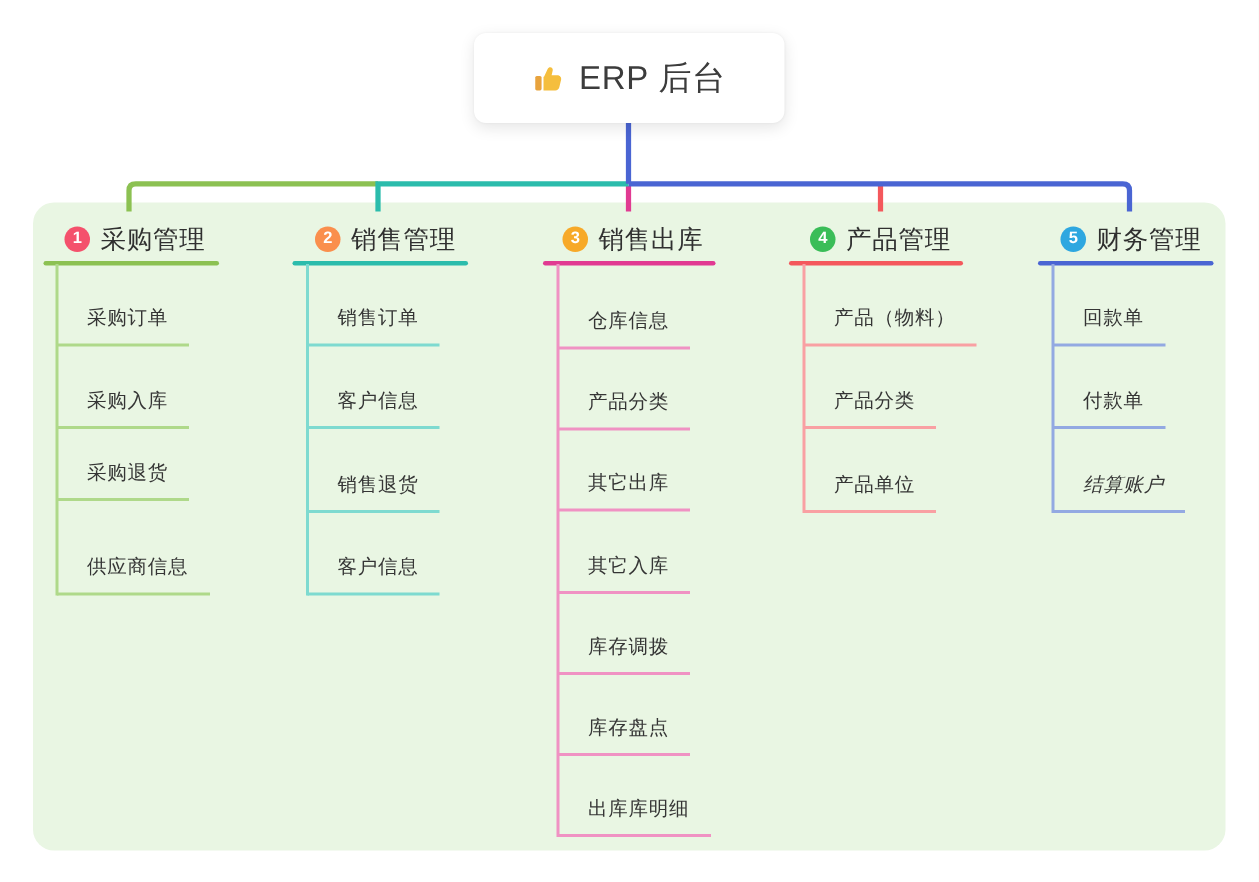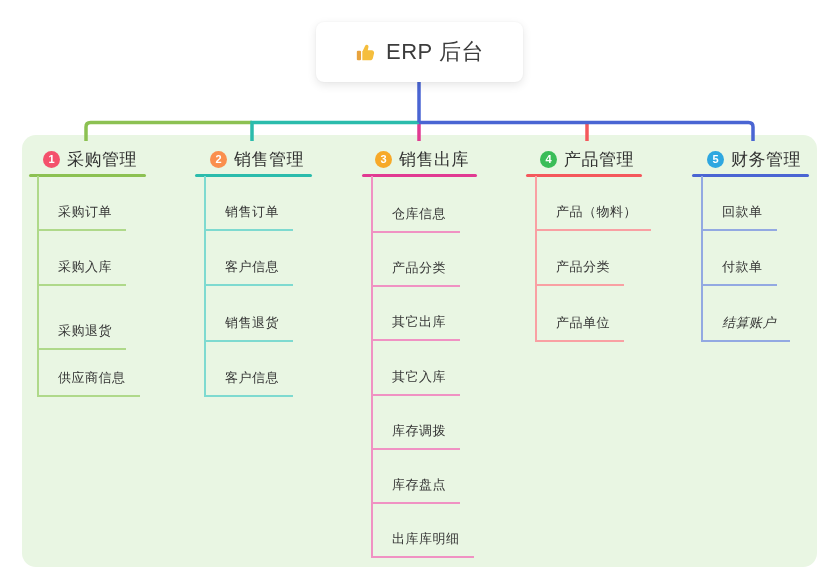--- a/index.html
+++ b/index.html
@@ -46,21 +46,21 @@
 
   <div id="branches">
       <div class="branch-title" style="left: 43px; top: 147px;">
         <span class="badge" style="background: rgb(244, 81, 108);">1</span>
         <span class="branch-label">采购管理</span>
       </div>
       <div class="branch-underline" style="left: 29px; top: 174px; width: 117px; background: rgb(140, 193, 82);"></div>
       <div class="spine" style="left: 37px; top: 176px; height: 221.2px; background: rgb(175, 217, 138);"></div>
       <div class="child" style="left: 38px; top: 202px; border-bottom-color: rgb(175, 217, 138);">采购订单</div>
       <div class="child" style="left: 38px; top: 257.4px; border-bottom-color: rgb(175, 217, 138);">采购入库</div>
-      <div class="child" style="left: 38px; top: 321px; border-bottom-color: rgb(175, 217, 138);">采购退货</div>
+      <div class="child" style="left: 38px; top: 305px; border-bottom-color: rgb(175, 217, 138);">采购退货</div>
       <div class="child" style="left: 38px; top: 368.2px; border-bottom-color: rgb(175, 217, 138);">供应商信息</div>
       <div class="branch-title" style="left: 210px; top: 147px;">
         <span class="badge" style="background: rgb(250, 143, 77);">2</span>
         <span class="branch-label">销售管理</span>
       </div>
       <div class="branch-underline" style="left: 195px; top: 174px; width: 117px; background: rgb(43, 188, 172);"></div>
       <div class="spine" style="left: 204px; top: 176px; height: 221.2px; background: rgb(126, 218, 208);"></div>
       <div class="child" style="left: 205px; top: 202px; border-bottom-color: rgb(126, 218, 208);">销售订单</div>
       <div class="child" style="left: 205px; top: 257.4px; border-bottom-color: rgb(126, 218, 208);">客户信息</div>
       <div class="child" style="left: 205px; top: 312.8px; border-bottom-color: rgb(126, 218, 208);">销售退货</div>

